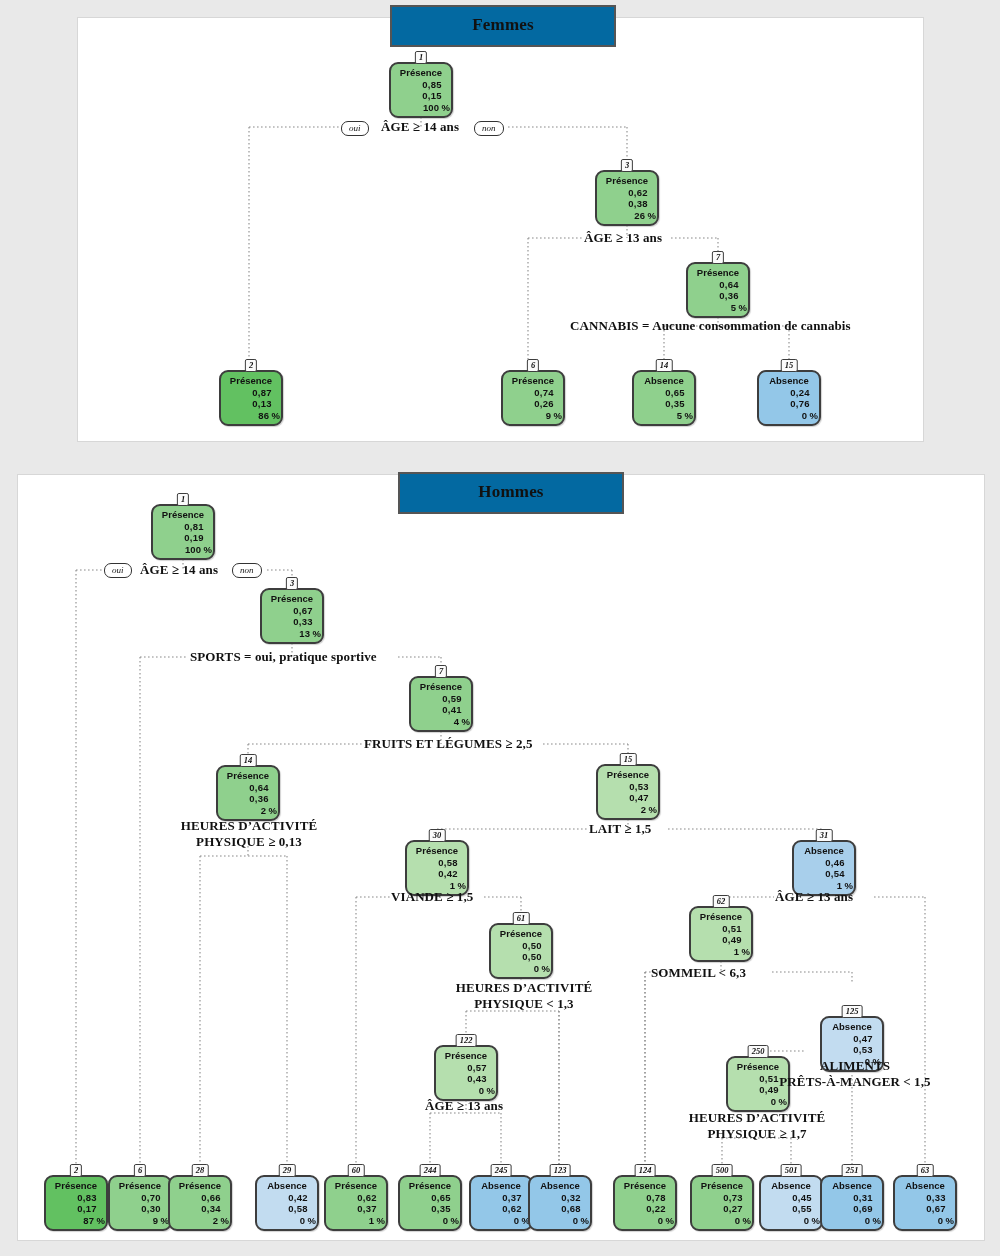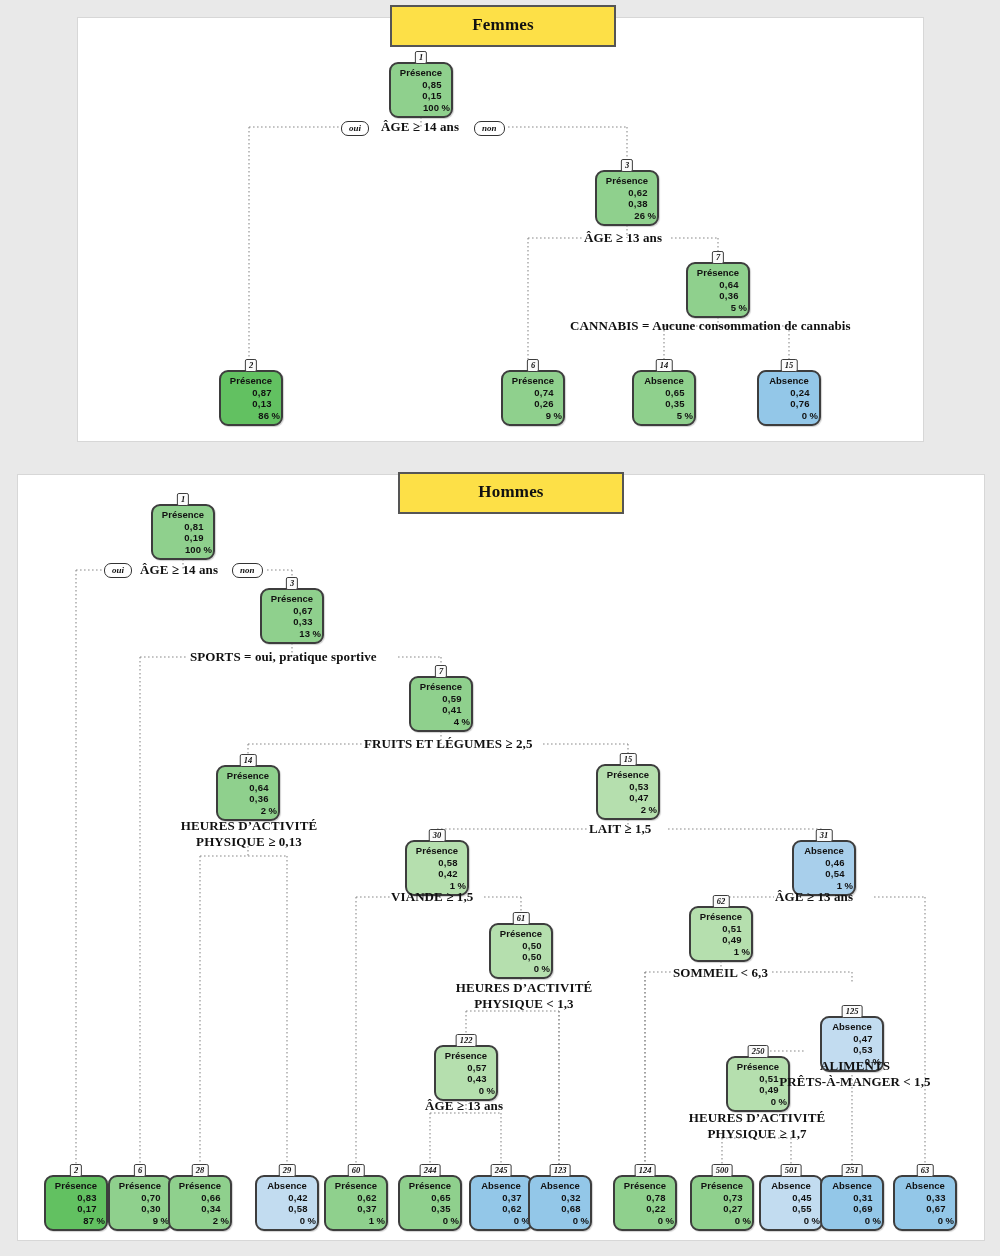--- a/index.html
+++ b/index.html
@@ -26,21 +26,21 @@
   #panel-femmes {
     left: 77px;  top: 17px;  width: 845px;  height: 423px;
   }
   #panel-hommes {
     left: 17px;  top: 474px; width: 966px;  height: 765px;
   }
 
   
   .section-title {
     position: absolute;
-    background: #fde047;
+    background: #0369a1;
     border: 2px solid #555;
     text-align: center;
     font-weight: bold;
     font-size: 17px;
     letter-spacing: .2px;
     line-height: 36px;
     color: #111;
     font-family: "Liberation Serif", serif;
   }
   #title-femmes {
@@ -119,21 +119,21 @@
   }
   .split.two-line { white-space: normal; text-align: center; line-height: 16px; }
 
   
   .pill {
     position: absolute;
     border: 1px solid #333;
     border-radius: 7px;
     background: #ffffff;
     font-size: 9px;
-    font-weight: bold;
+    font-weight: normal;
     font-style: italic;
     font-family: "Liberation Serif", serif;
     padding: 1px 7px 1px 7px;
     line-height: 11px;
     z-index: 5;
   }
 </style>
 </head>
 <body>
 
@@ -489,21 +489,21 @@
 </div>
 
 <div class="split" style="left:391px; top:889px;">VIANDE ≥ 1,5</div>
 <div class="split" style="left:775px; top:889px;">ÂGE ≥ 13 ans</div>
 
 <div class="split two-line" style="left:455px; top:980px; width:138px;">
   <span>HEURES D’ACTIVITÉ</span><br>
   <span>PHYSIQUE &lt; 1,3</span>
 </div>
 
-<div class="split" style="left:673px; top:965px;">SOMMEIL &lt; 6,3</div>
+<div class="split" style="left:651px; top:965px;">SOMMEIL &lt; 6,3</div>
 
 <div class="split two-line" style="left:772px; top:1038px; width:166px;margin-top:20px;">
   <span>ALIMENTS</span><br>
   <span>PRÊTS-À-MANGER &lt; 1,5</span>
 </div>
 
 <div class="split" style="left:425px; top:1098px;">ÂGE ≥ 13 ans</div>
 
 <div class="split two-line" style="left:688px; top:1110px; width:138px;">
   <span>HEURES D’ACTIVITÉ</span><br>

